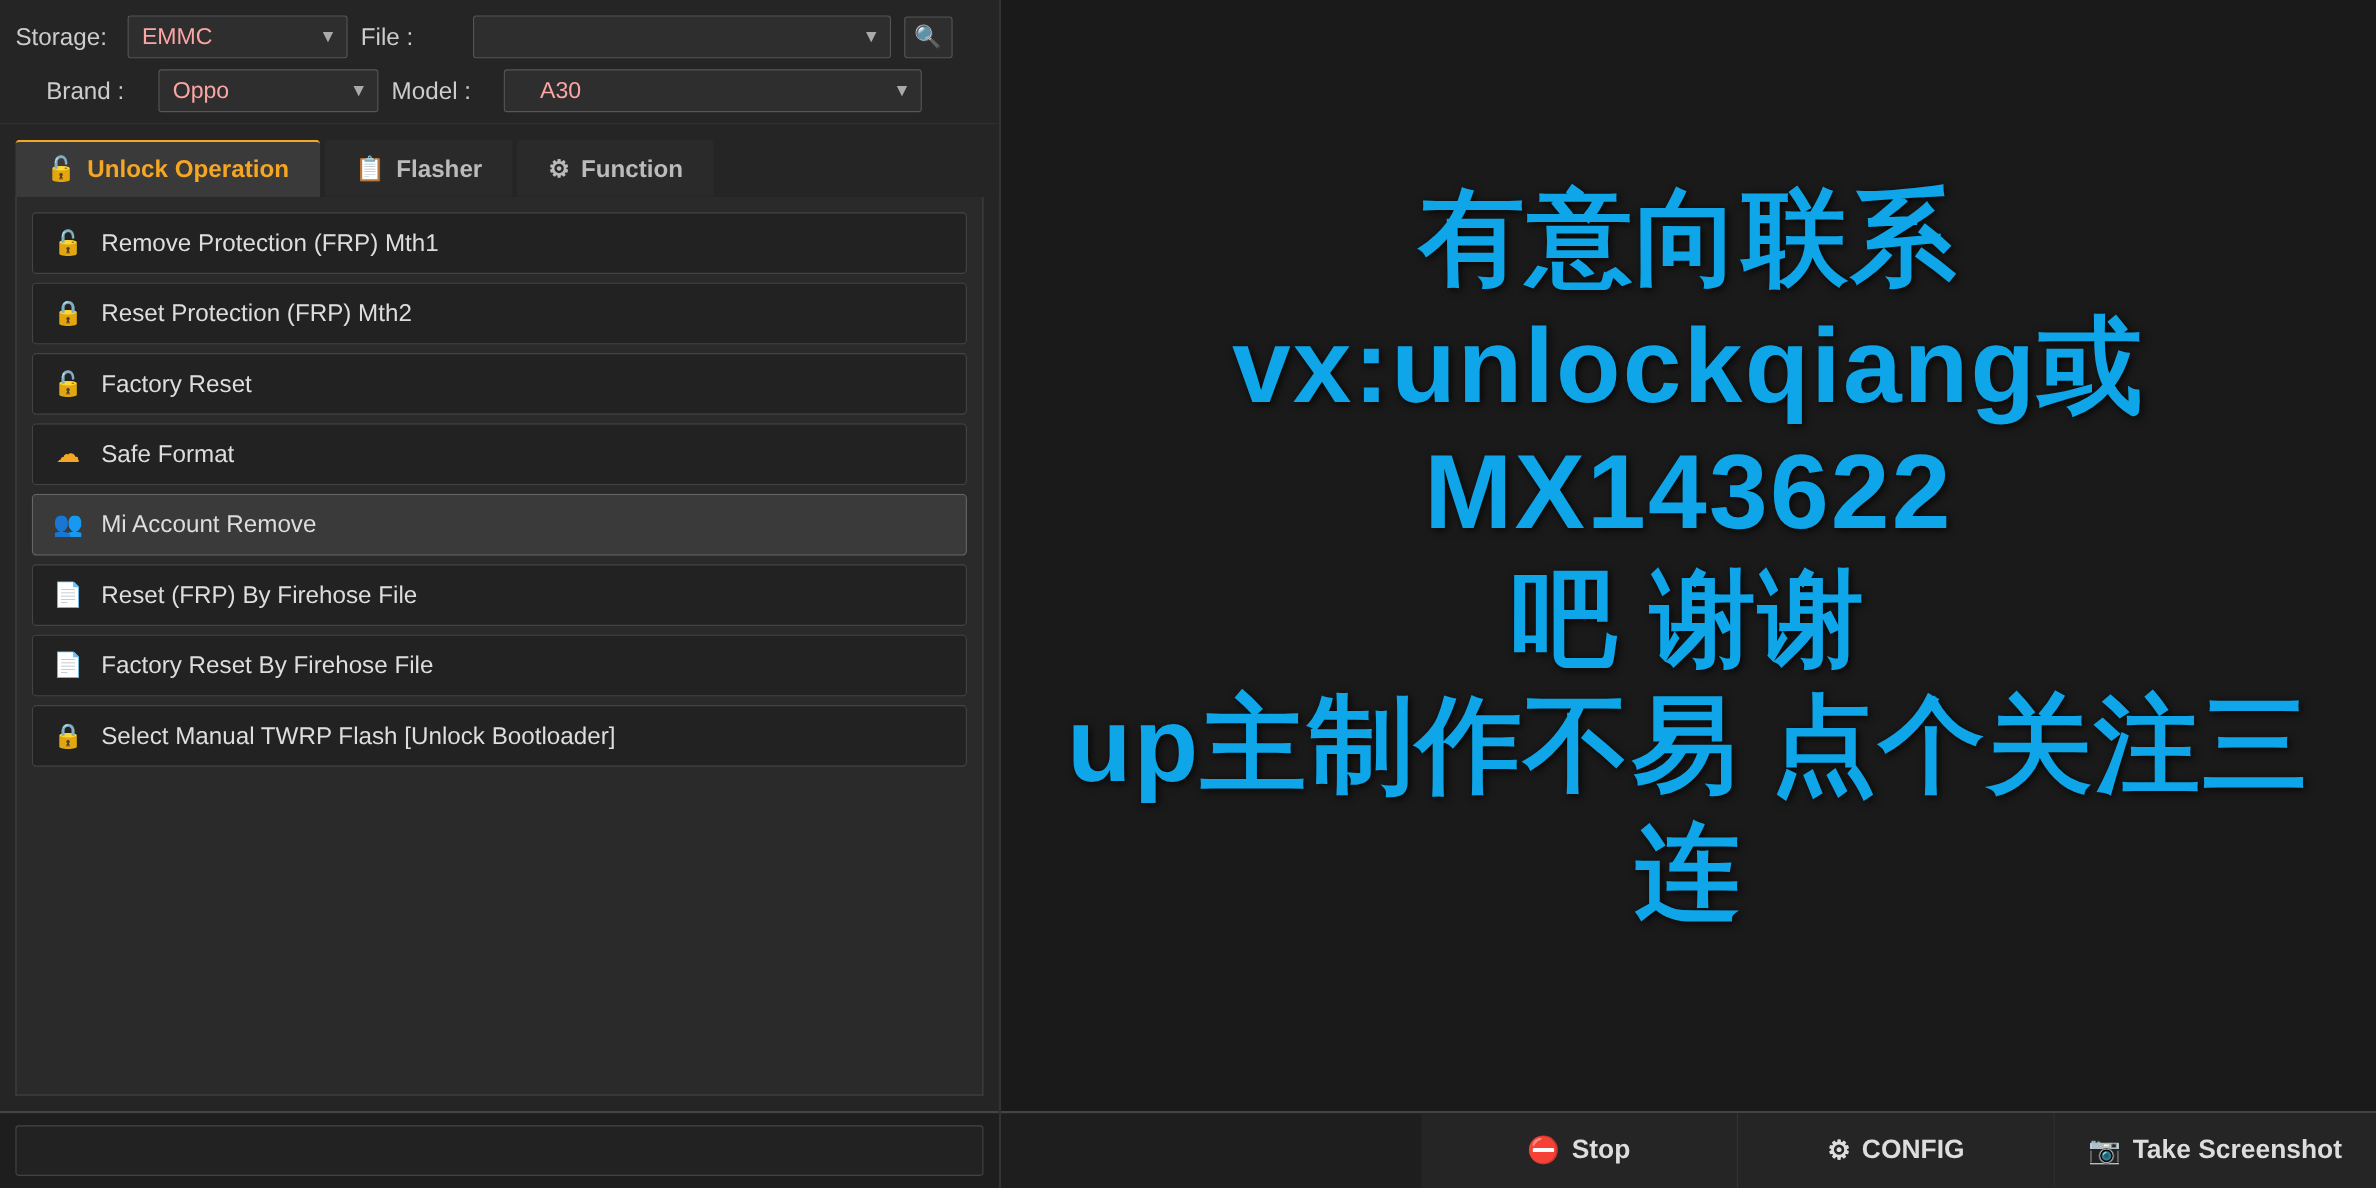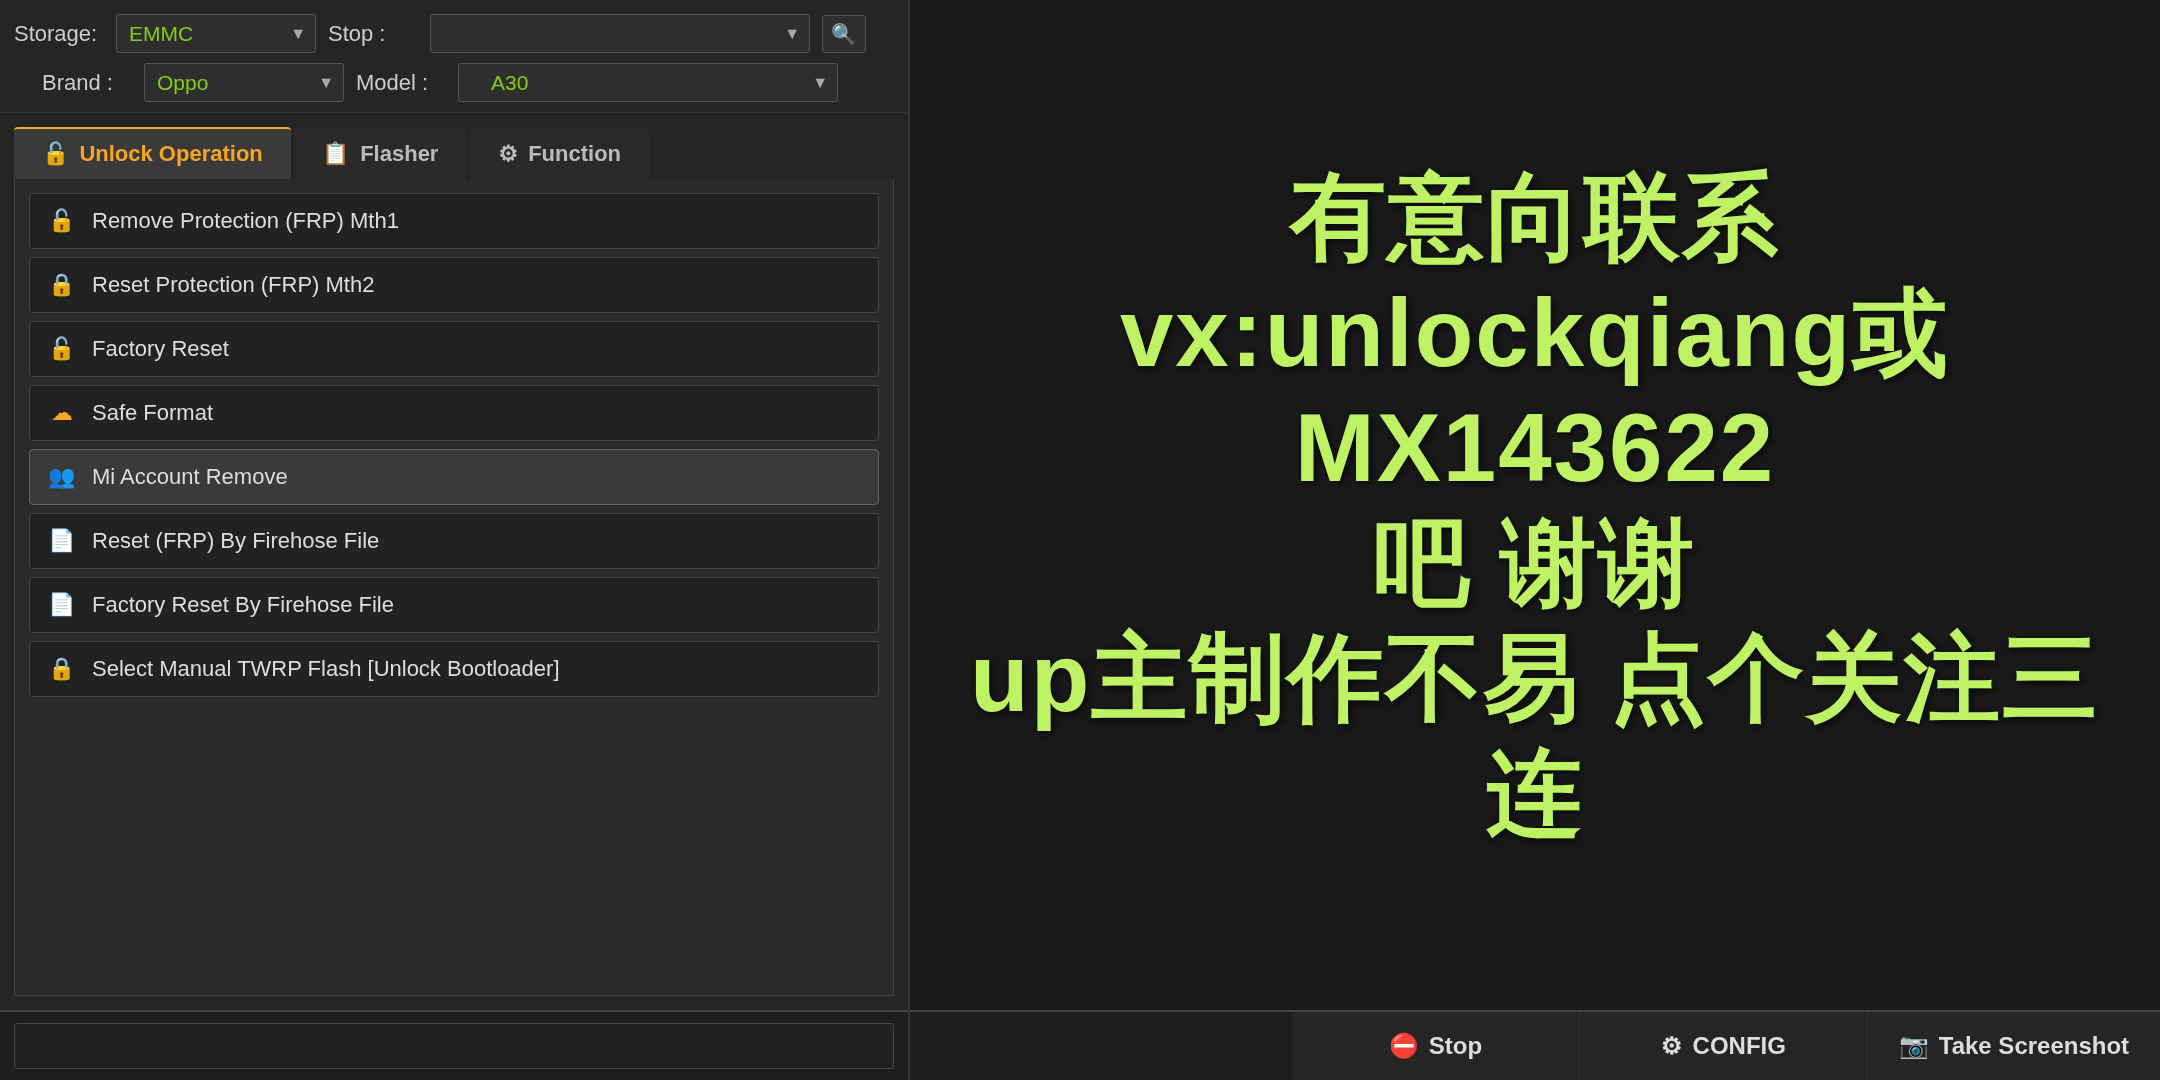--- a/index.html
+++ b/index.html
@@ -50,21 +50,21 @@
 
     .select-wrapper {
       position: relative;
       display: flex;
       align-items: center;
     }
 
     .select-box {
       background: #2e2e2e;
       border: 1px solid #555;
-      color: #84cc16;
+      color: #fca5a5;
       font-size: 21px;
       padding: 7px 40px 7px 12px;
       appearance: none;
       cursor: pointer;
       border-radius: 3px;
       min-width: 200px;
     }
 
     .select-arrow {
       position: absolute;
@@ -223,21 +223,21 @@
       width: 100%;
       height: 100%;
       display: flex;
       flex-direction: column;
       justify-content: center;
       align-items: center;
       padding: 40px;
     }
 
     .overlay-line {
-      color: #bef264;
+      color: #0ea5e9;
       font-size: 96px;
       font-weight: 900;
       text-shadow: 2px 2px 8px rgba(0,0,0,0.8);
       line-height: 1.2;
       text-align: center;
       letter-spacing: 2px;
     }
 
     
     .action-bar {
@@ -300,21 +300,21 @@
     <div class="control-row">
       <span class="control-label">Storage:</span>
       <div class="select-wrapper">
         <select class="select-box">
           <option>EMMC</option>
           <option>UFS</option>
           <option>SD</option>
         </select>
         <span class="select-arrow">▼</span>
       </div>
-      <span class="control-label">Stop :</span>
+      <span class="control-label">File :</span>
       <div class="select-wrapper">
         <select class="select-box port-select">
           <option value=""></option>
         </select>
         <span class="select-arrow">▼</span>
       </div>
       <div class="search-btn">
         <span>🔍</span>
       </div>
     </div>

